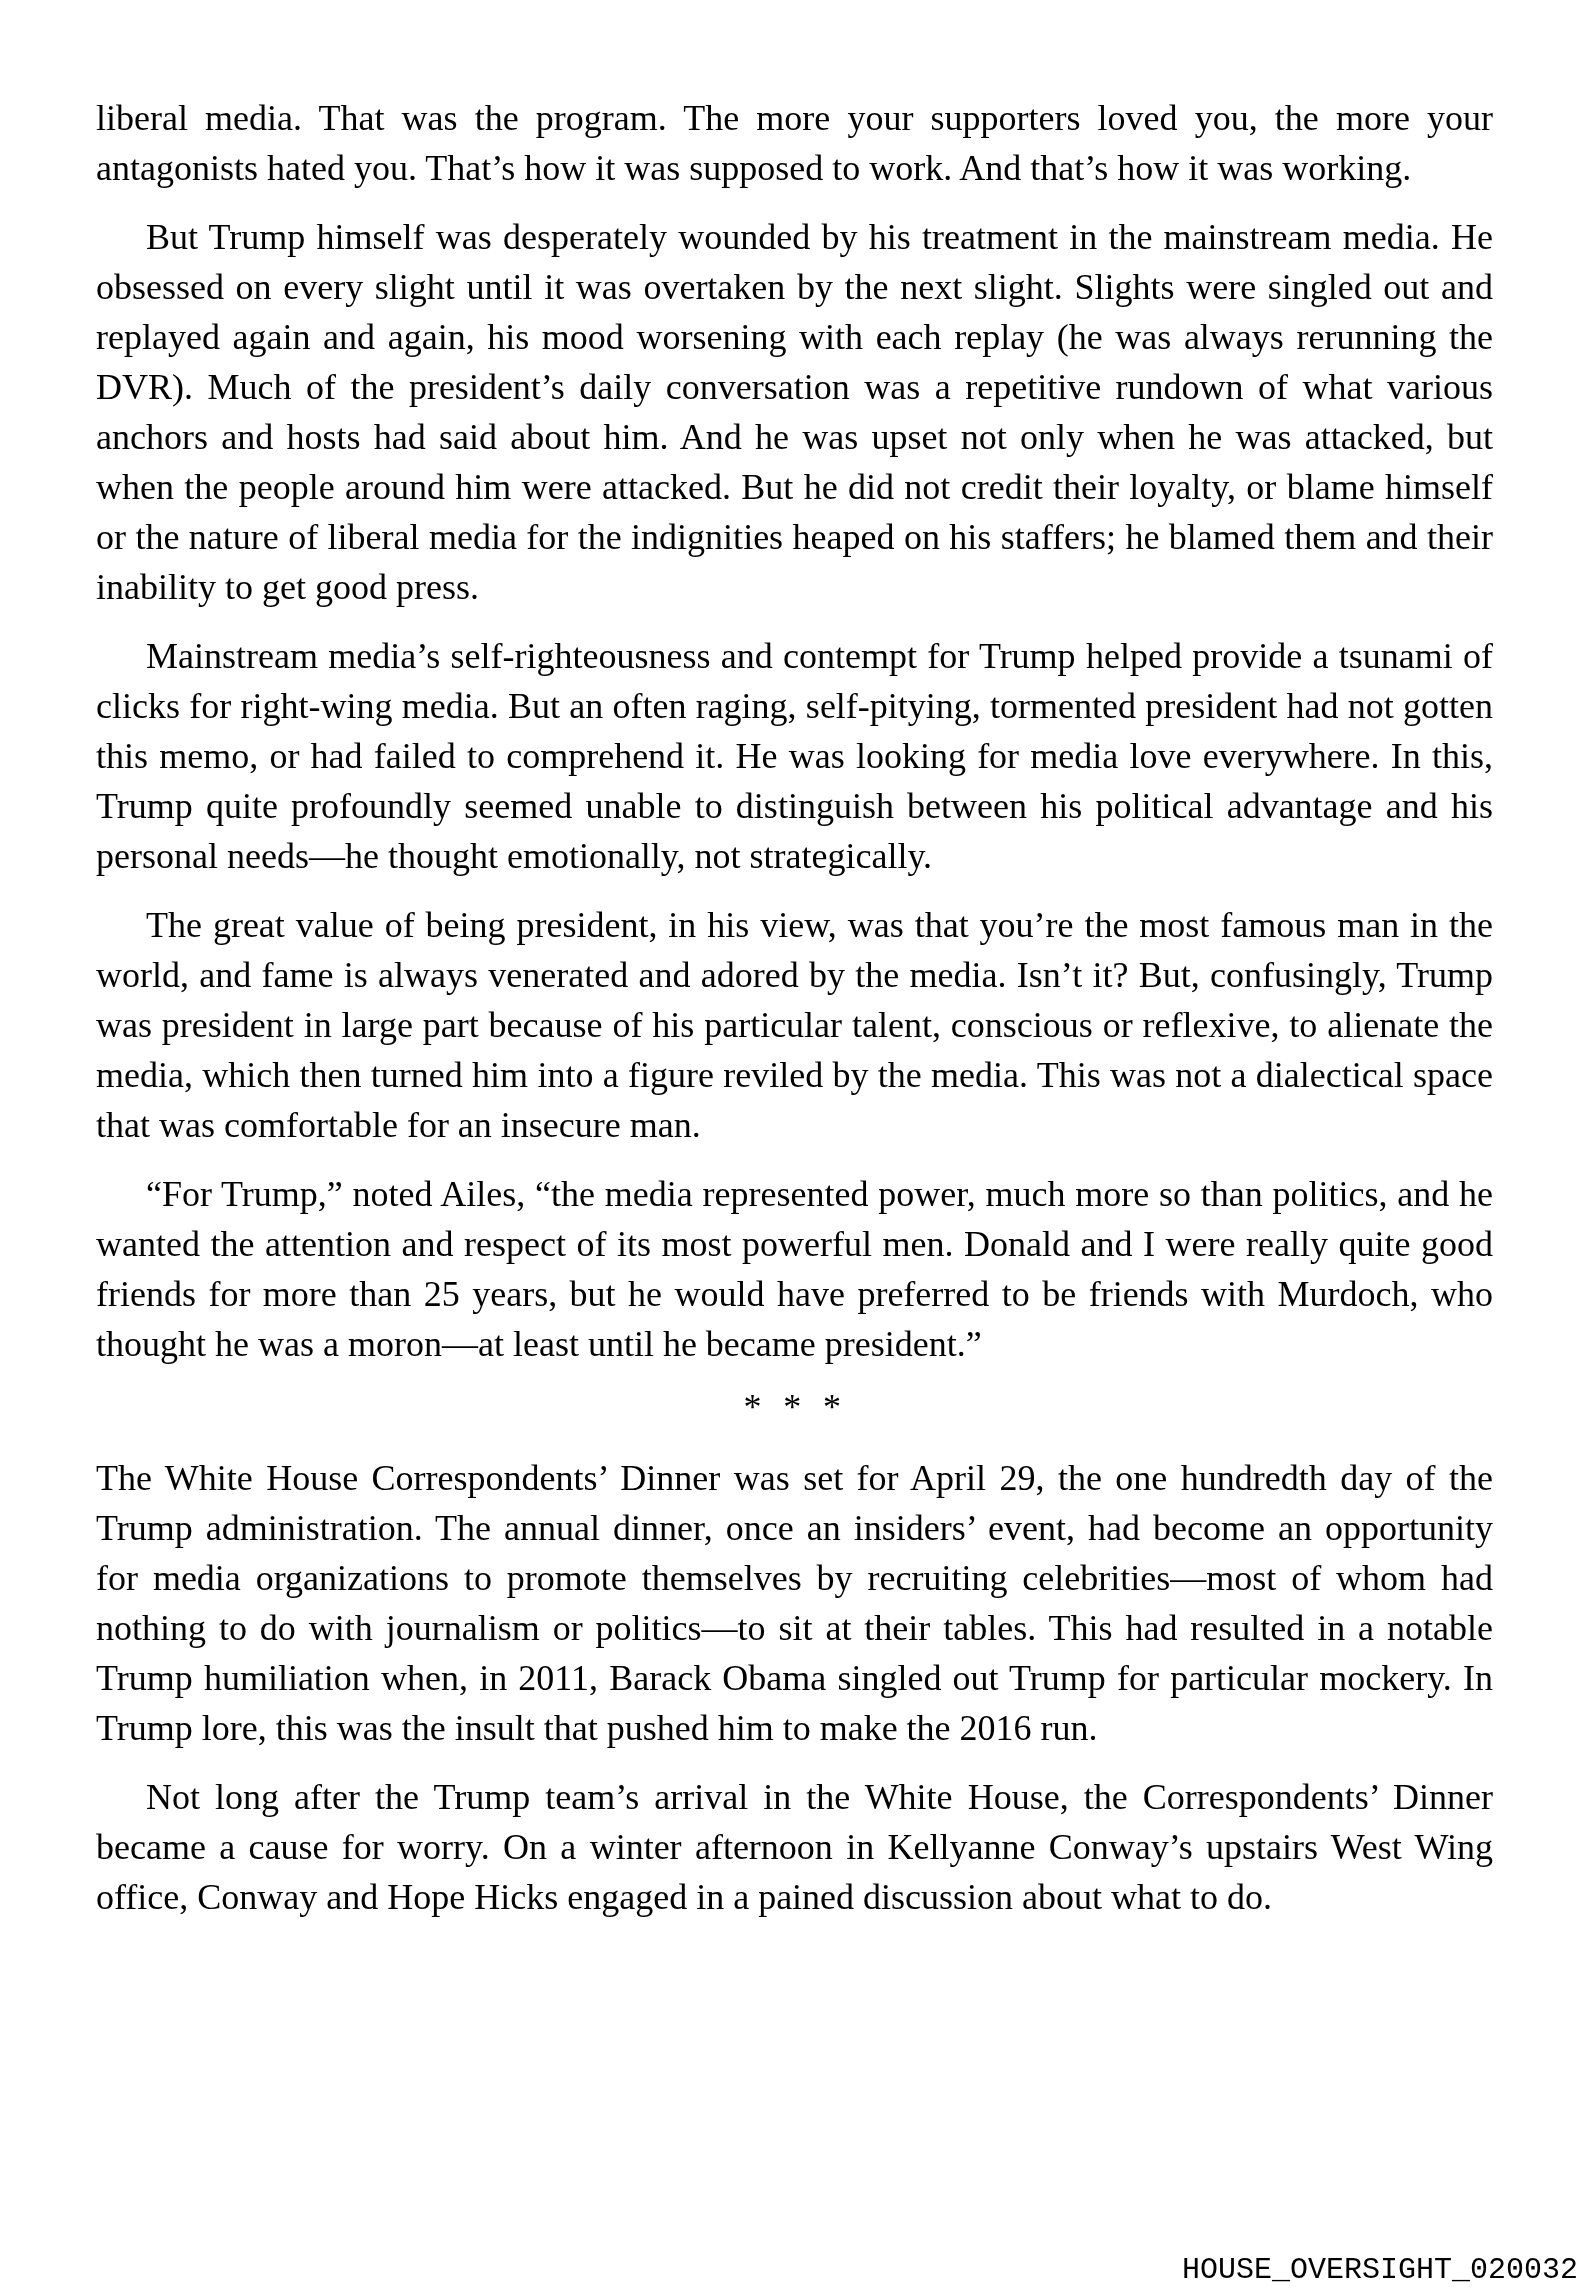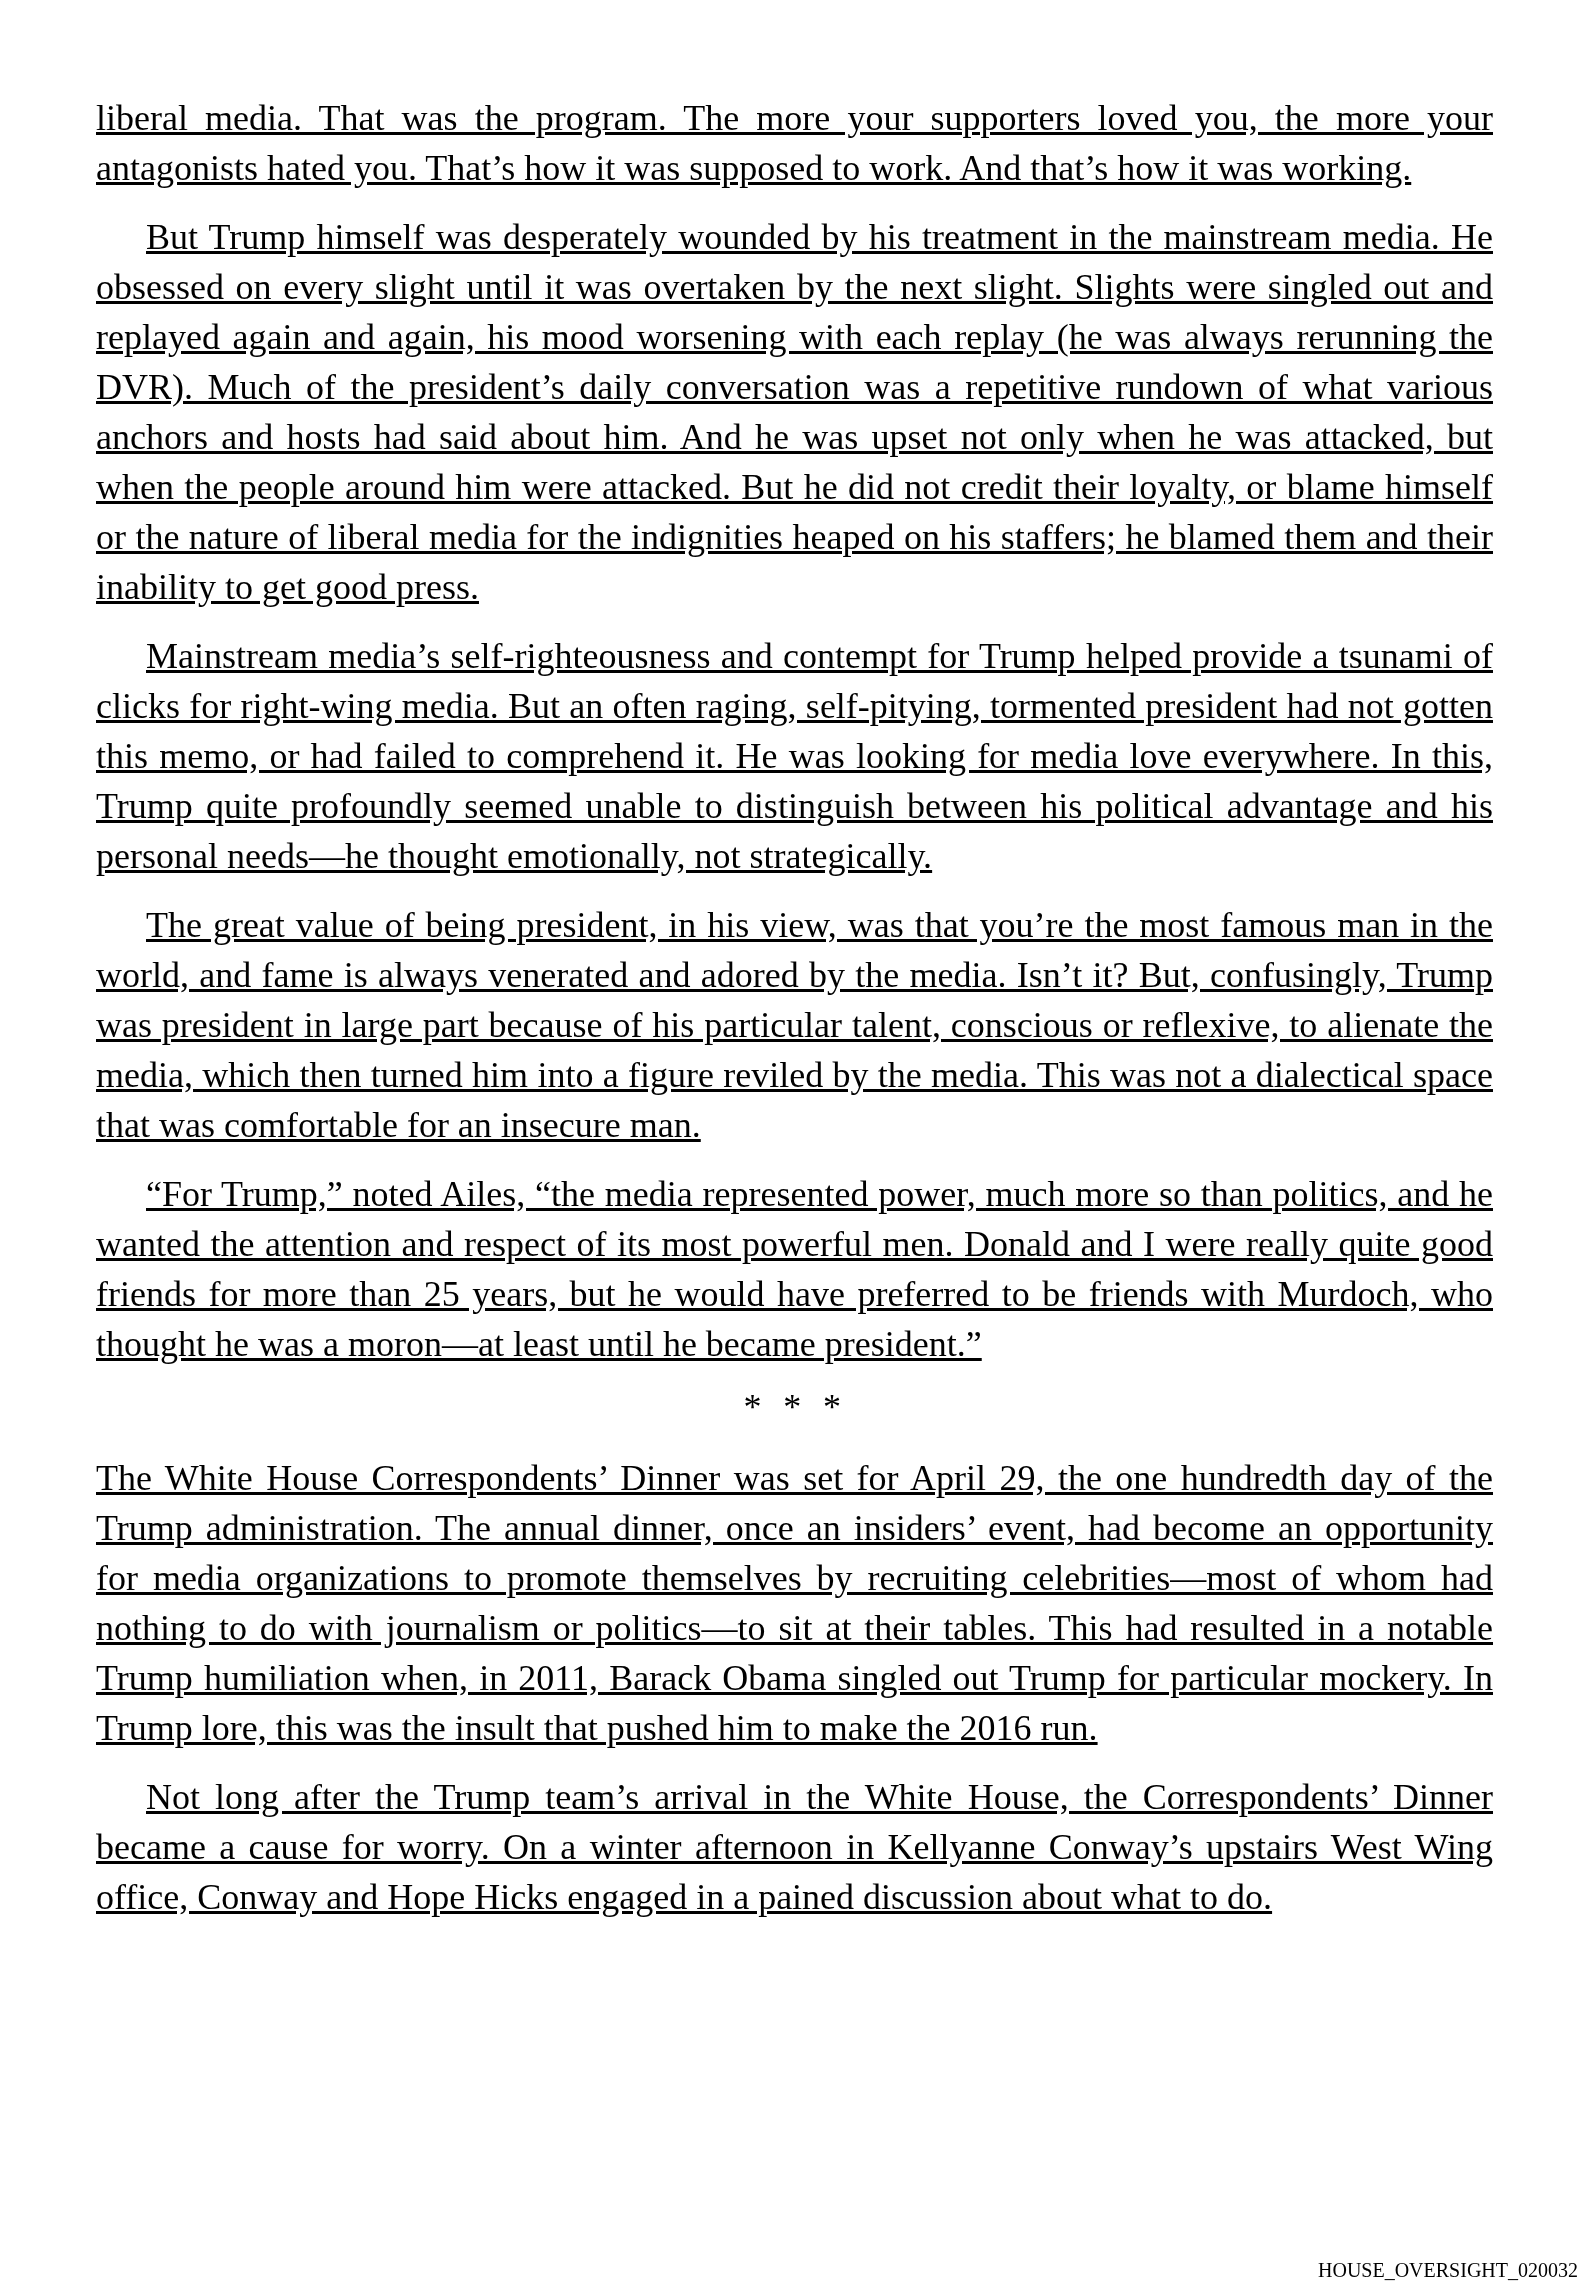--- a/index.html
+++ b/index.html
@@ -20,37 +20,36 @@
       top: 93px;
       width: 1399px;
       font-family: "Liberation Serif", "DejaVu Serif", serif;
       font-size: 36px;
       line-height: 50px;
       text-align: justify;
     }
     .para {
       margin: 0 2px 19px 0;
       text-indent: 50px;
-      text-decoration: underline;
     }
     .para.no-indent {
       text-indent: 0;
     }
     .separator {
       text-align: center;
       margin: 0 0 26px 0;
       letter-spacing: 6.4px;
       line-height: 39px;
     }
     .footer {
       position: absolute;
       right: 14px;
       bottom: 5.1px;
-      font-family: Liberation Serif, serif;
-      font-size: 20px;
+      font-family: Liberation Mono, monospace;
+      font-size: 30px;
       line-height: 39px;
       color: #000000;
       text-align: right;
     }
   </style>
 </head>
 <body>
 
 <div class="page">
   <p class="para no-indent">liberal media. That was the program. The more your supporters loved you, the more your antagonists hated you. That’s how it was supposed to work. And that’s how it was working.</p>

